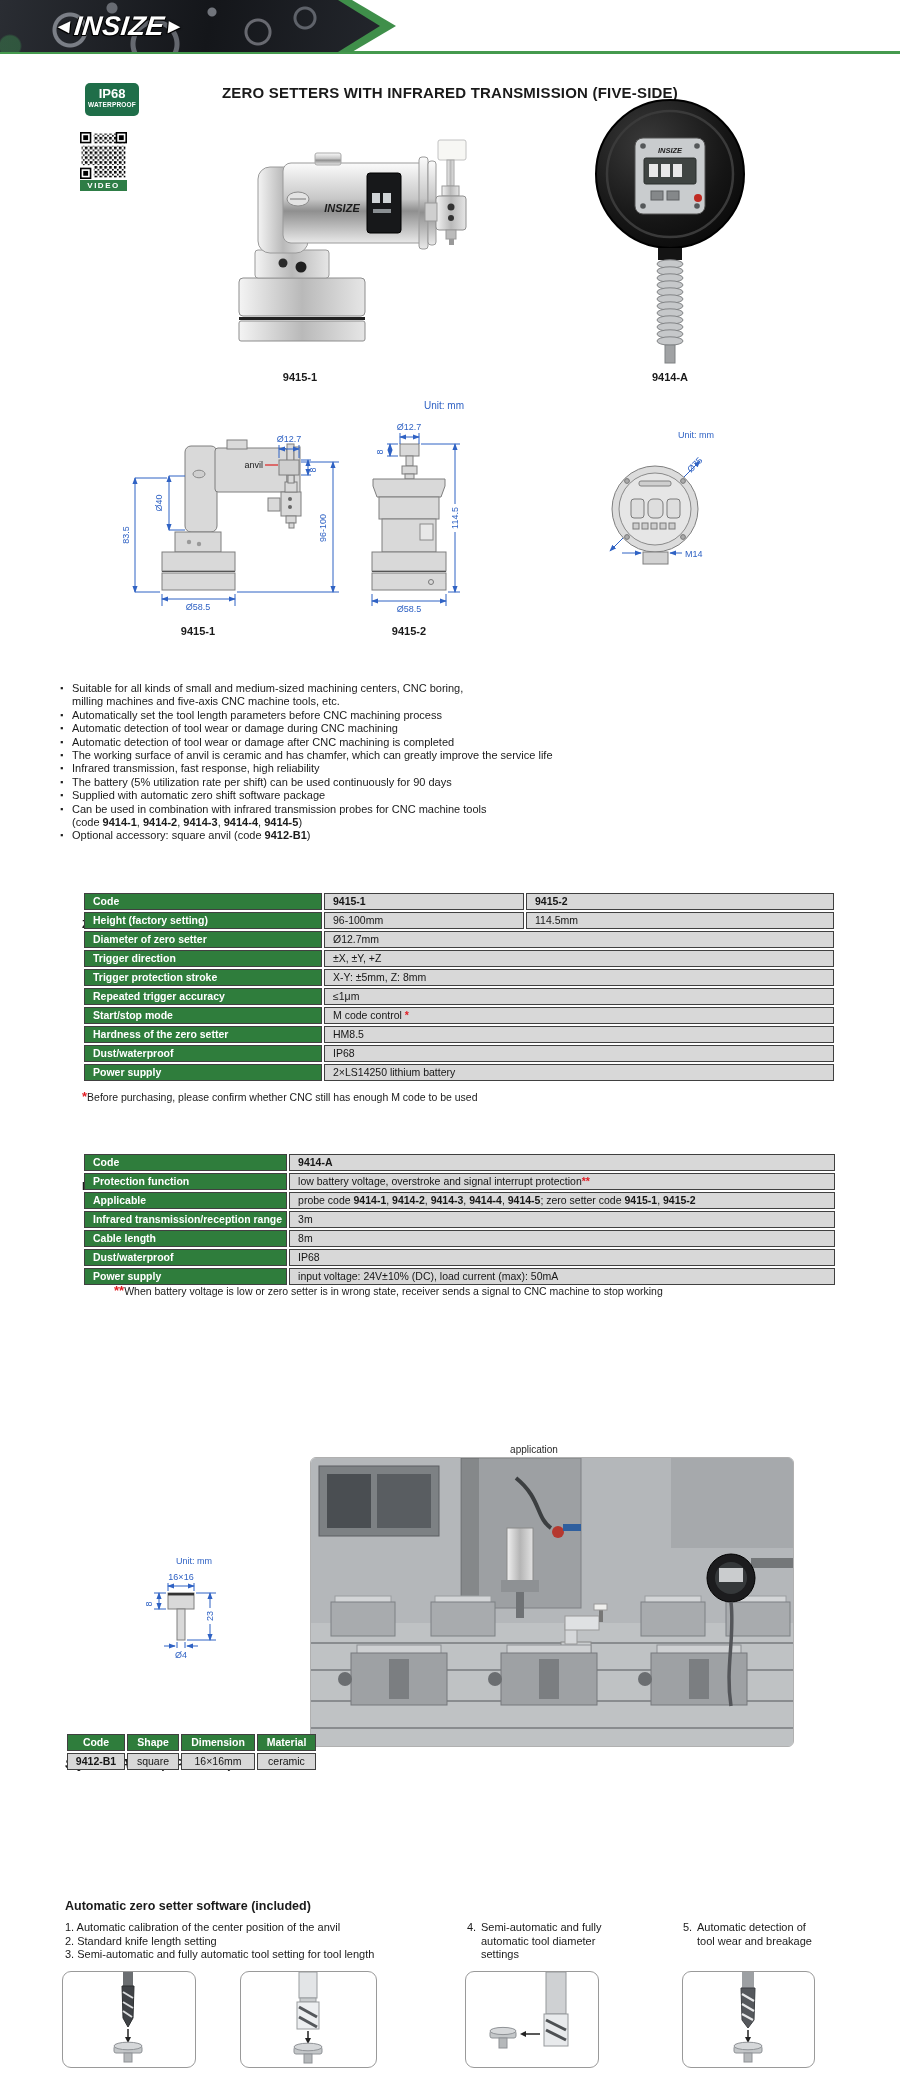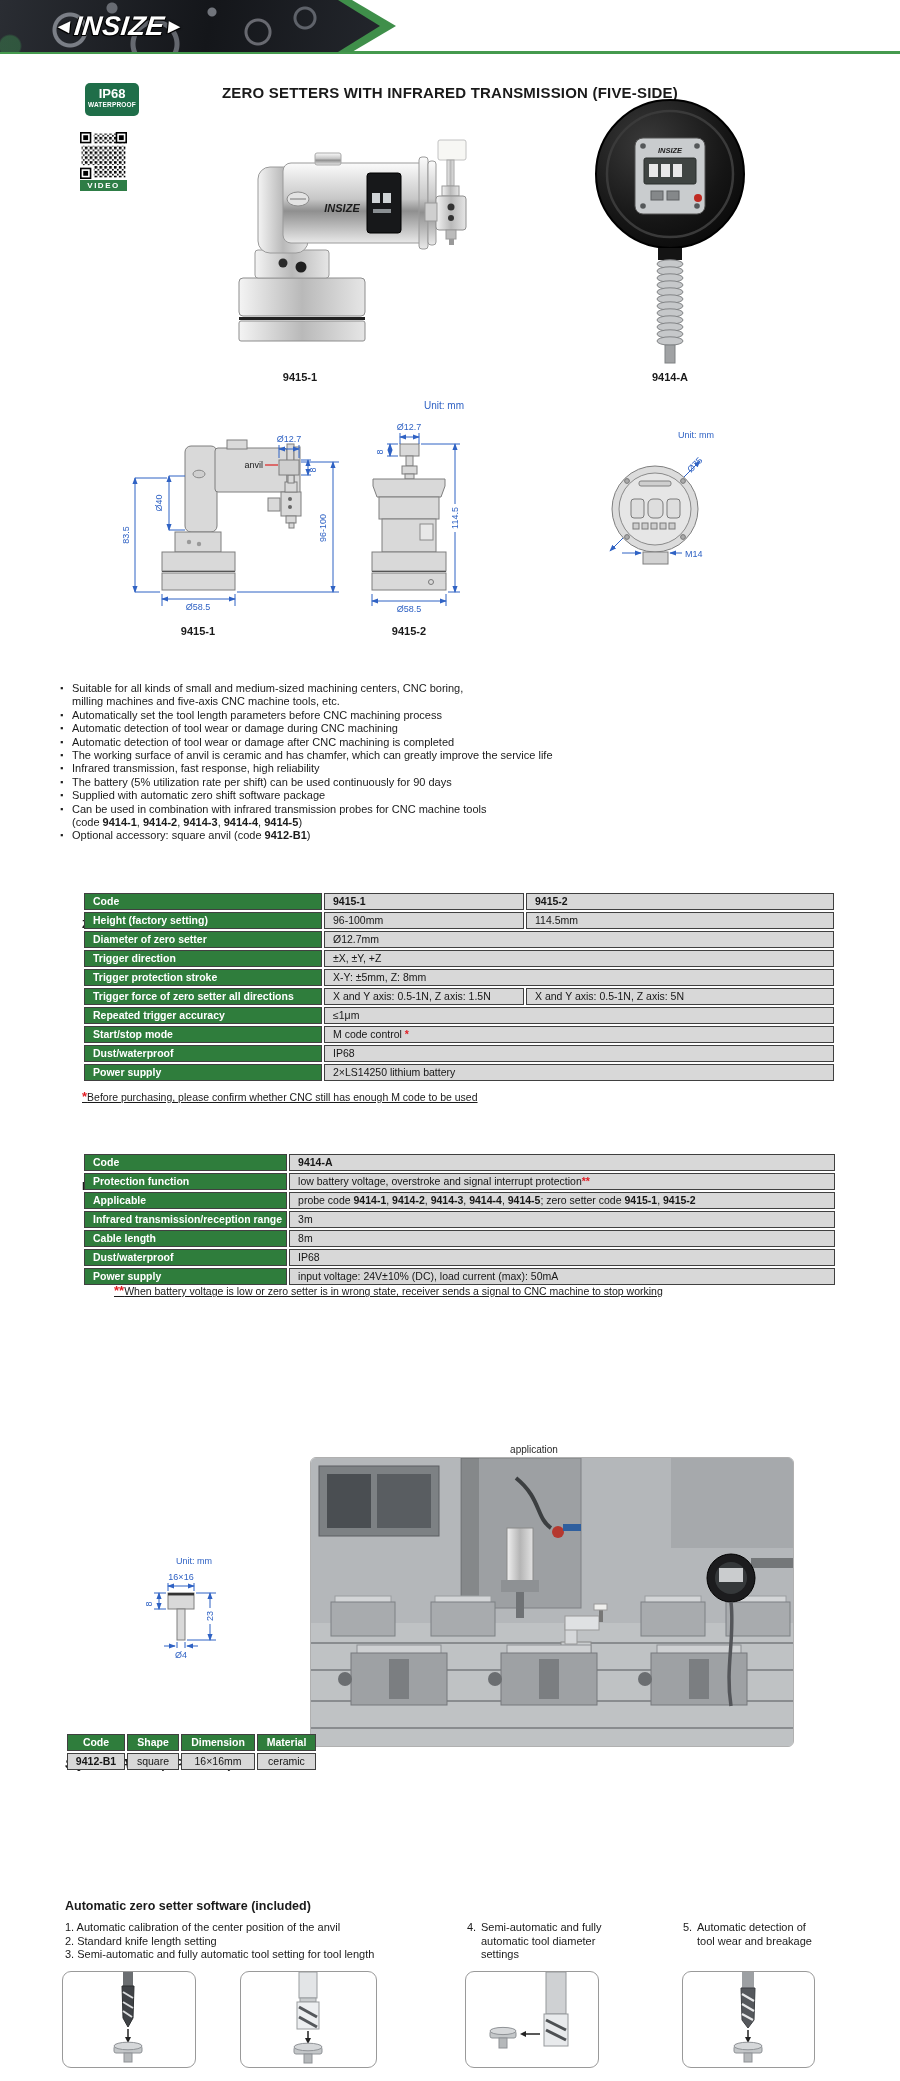--- a/index.html
+++ b/index.html
@@ -46,21 +46,21 @@
   
   .sec-head{position:absolute;font-weight:bold;font-size:11.5px;letter-spacing:.2px;margin-top:41px;}
   table.spec{position:absolute;border-collapse:separate;border-spacing:2px;table-layout:fixed;}
   table.spec td{border:1px solid #404040;font-size:10.5px;height:15px;padding:0 4px 0 8px;
       vertical-align:middle;line-height:1.05;white-space:nowrap;overflow:hidden;}
   table.spec td.lbl{background:#2f7d3c;color:#fff;font-weight:bold;}
   table.spec td.val{background:#d8d8d8;color:#161616;}
   table.spec td.hdr{background:#2f7d3c;color:#fff;font-weight:bold;text-align:center;padding:0 2px;}
   table.spec td.cen{text-align:center;padding:0 2px;}
   .red{color:#e11b22;font-weight:bold;}
-  .foot{position:absolute;font-size:10.5px;text-decoration:underline;}
+  .foot{position:absolute;font-size:10.5px;}
   .foot .red{font-size:13px;}
   
   .shp{fill:#d9d9d9;stroke:#7e7e7e;stroke-width:1;}
   .shp2{fill:#e8e8e8;stroke:#8a8a8a;stroke-width:1;}
   .dim{stroke:#2f62c4;stroke-width:1;fill:none;}
   .dimt{fill:#2f62c4;font-size:9px;}
   svg text{font-family:"Liberation Sans","DejaVu Sans",sans-serif;}
   
   .app-label{position:absolute;left:489px;top:1444px;width:90px;text-align:center;font-size:10px;color:#2a2a2a;}
   .app-photo{position:absolute;left:310px;top:1457px;width:482px;height:288px;border:1px solid #b0b0b0;
@@ -405,31 +405,30 @@
         </tr>
         <tr>
           <td class="lbl">Trigger direction</td>
           <td class="val" colspan="2">±X, ±Y, +Z</td>
         </tr>
         <tr>
           <td class="lbl">Trigger protection stroke</td>
           <td class="val" colspan="2">X-Y: ±5mm, Z: 8mm</td>
         </tr>
         <tr>
-          <td class="lbl">Trigger force of zero setter all directions</td>
-          <td class="val">X and Y axis: 0.5-1N, Z axis: 1.5N</td>
-          <td class="val">X and Y axis: 0.5-1N, Z axis: 5N</td>
-        </tr>
-        <tr>
           <td class="lbl">Repeated trigger accuracy</td>
           <td class="val" colspan="2">≤1μm</td>
         </tr>
         <tr>
           <td class="lbl">Start/stop mode</td>
           <td class="val" colspan="2">M code control <span class="red">*</span></td>
+        </tr>
+        <tr>
+          <td class="lbl">Hardness of the zero setter</td>
+          <td class="val" colspan="2">HM8.5</td>
         </tr>
         <tr>
           <td class="lbl">Dust/waterproof</td>
           <td class="val" colspan="2">IP68</td>
         </tr>
         <tr>
           <td class="lbl">Power supply</td>
           <td class="val" colspan="2">2×LS14250 lithium battery</td>
         </tr>
       </tbody>

